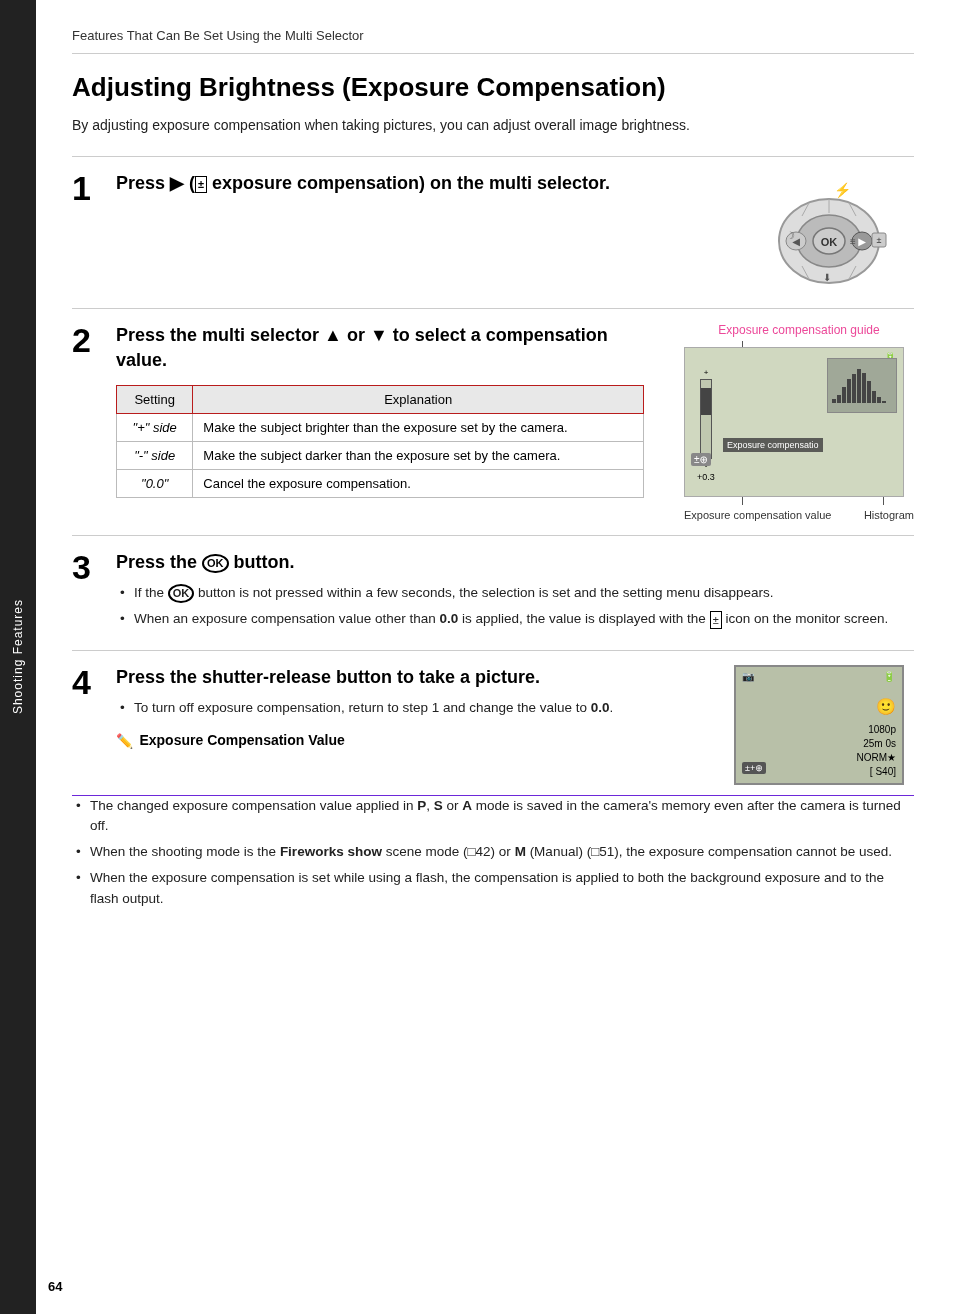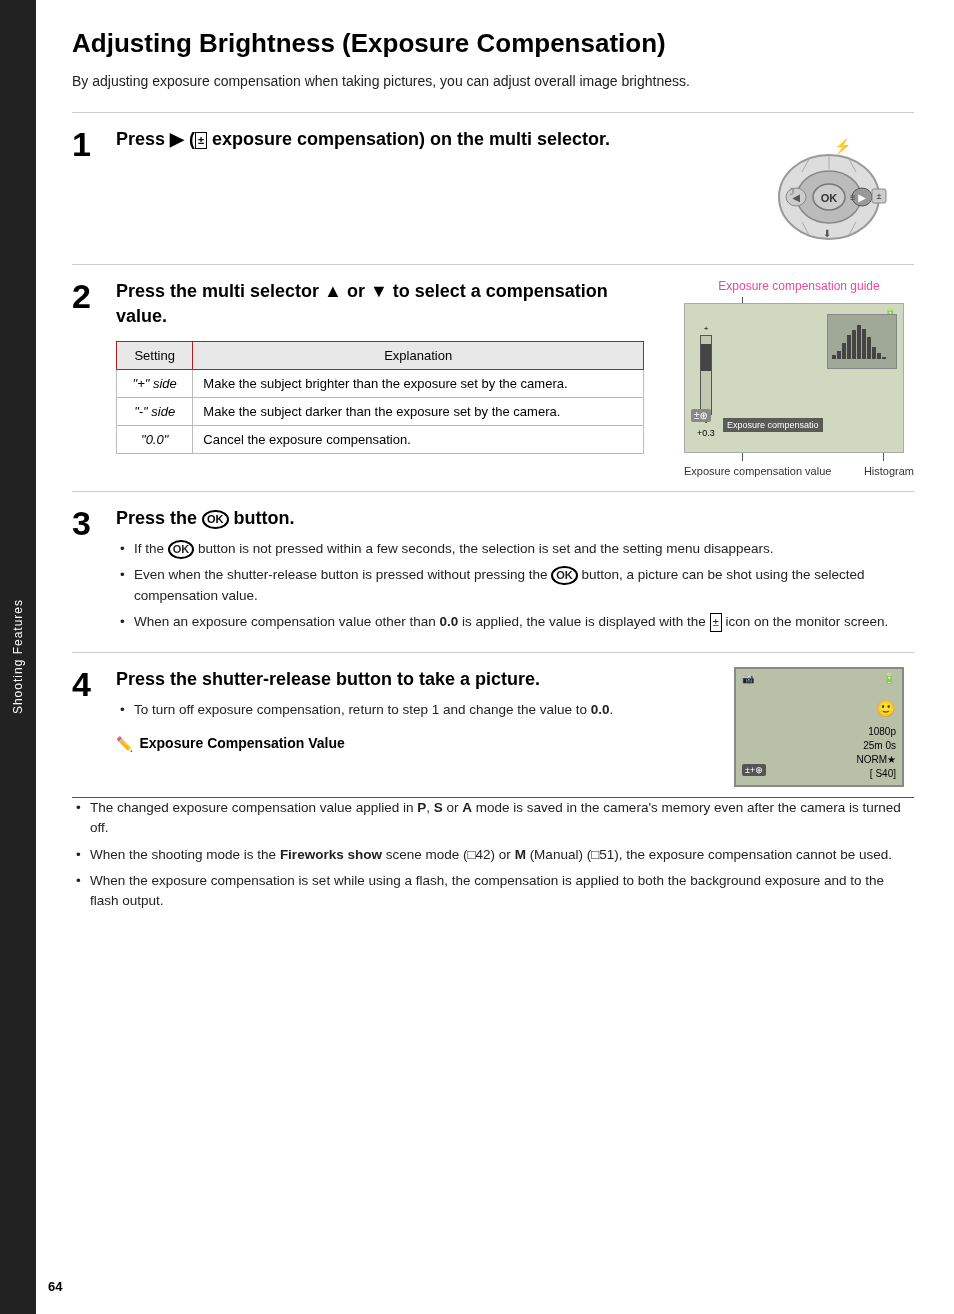--- a/index.html
+++ b/index.html
@@ -194,21 +194,21 @@
       font-size: 10px;
       background: #888;
       color: #fff;
       padding: 1px 3px;
       border-radius: 2px;
     }
 
     
     .exp-comp-label-screen {
       position: absolute;
-      bottom: 20px;
+      bottom: 44px;
       left: 38px;
       font-size: 9px;
       background: rgba(60,60,60,0.8);
       color: #fff;
       padding: 2px 4px;
       white-space: nowrap;
     }
 
     
     .screen-bottom-labels {
@@ -396,20 +396,21 @@
 <body>
 
 <div class="page-container">
 
   <div class="sidebar">
     <span class="sidebar-label">Shooting Features</span>
   </div>
 
   <div class="main-content">
 
+    <div class="breadcrumb">Features That Can Be Set Using the Multi Selector</div>
 
     <h1 class="page-title">Adjusting Brightness (Exposure Compensation)</h1>
 
     <p class="intro-text">By adjusting exposure compensation when taking pictures, you can adjust overall image brightness.</p>
 
     <hr class="step-divider">
     <div class="step-row">
       <div class="step-num-col">1</div>
       <div class="step-body-col">
         <div class="step1-layout">
@@ -552,23 +553,20 @@
       <div class="step-num-col">3</div>
       <div class="step-body-col">
         <div class="step-title">
           Press the <span class="ok-icon">OK</span> button.
         </div>
         <ul class="bullet-list">
           <li>
             If the <span class="ok-icon">OK</span> button is not pressed within a few seconds, the selection is set and the setting menu disappears.
           </li>
           <li>
-            Even when the shutter-release button is pressed without pressing the <span class="ok-icon">OK</span> button, a picture can be shot using the selected compensation value.
-          </li>
-          <li>
             When an exposure compensation value other than <strong>0.0</strong> is applied, the value is displayed with the <span class="exp-comp-icon">±</span> icon on the monitor screen.
           </li>
         </ul>
       </div>
     </div>
 
     <hr class="step-divider">
     <div class="step-row">
       <div class="step-num-col">4</div>
       <div class="step-body-col">

